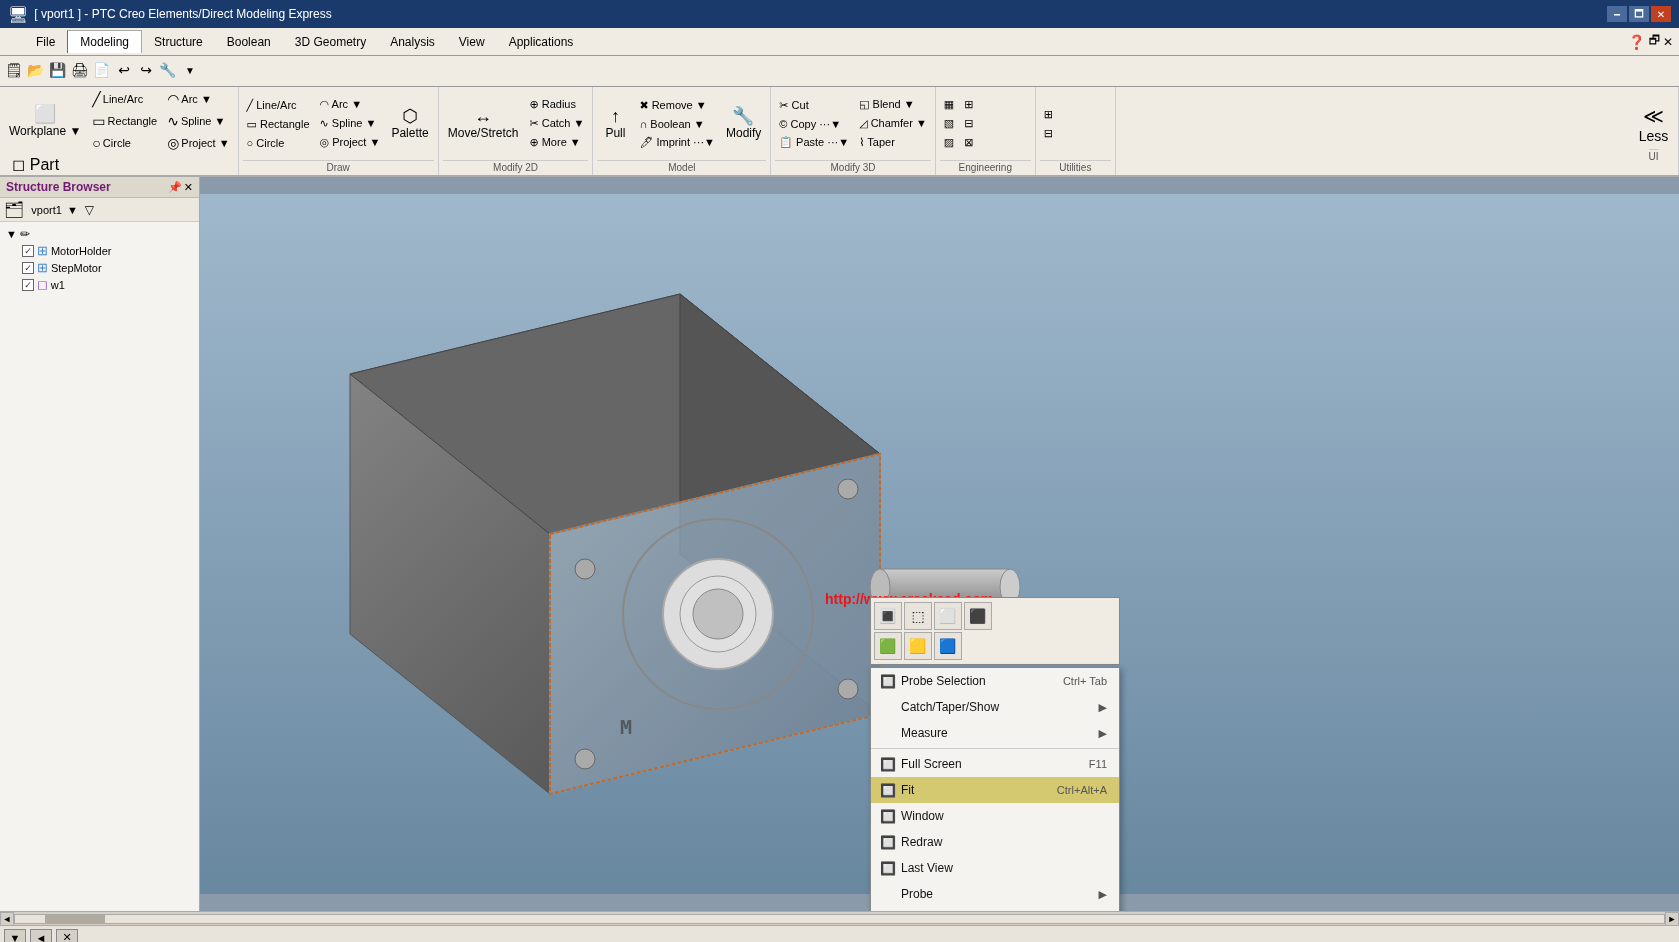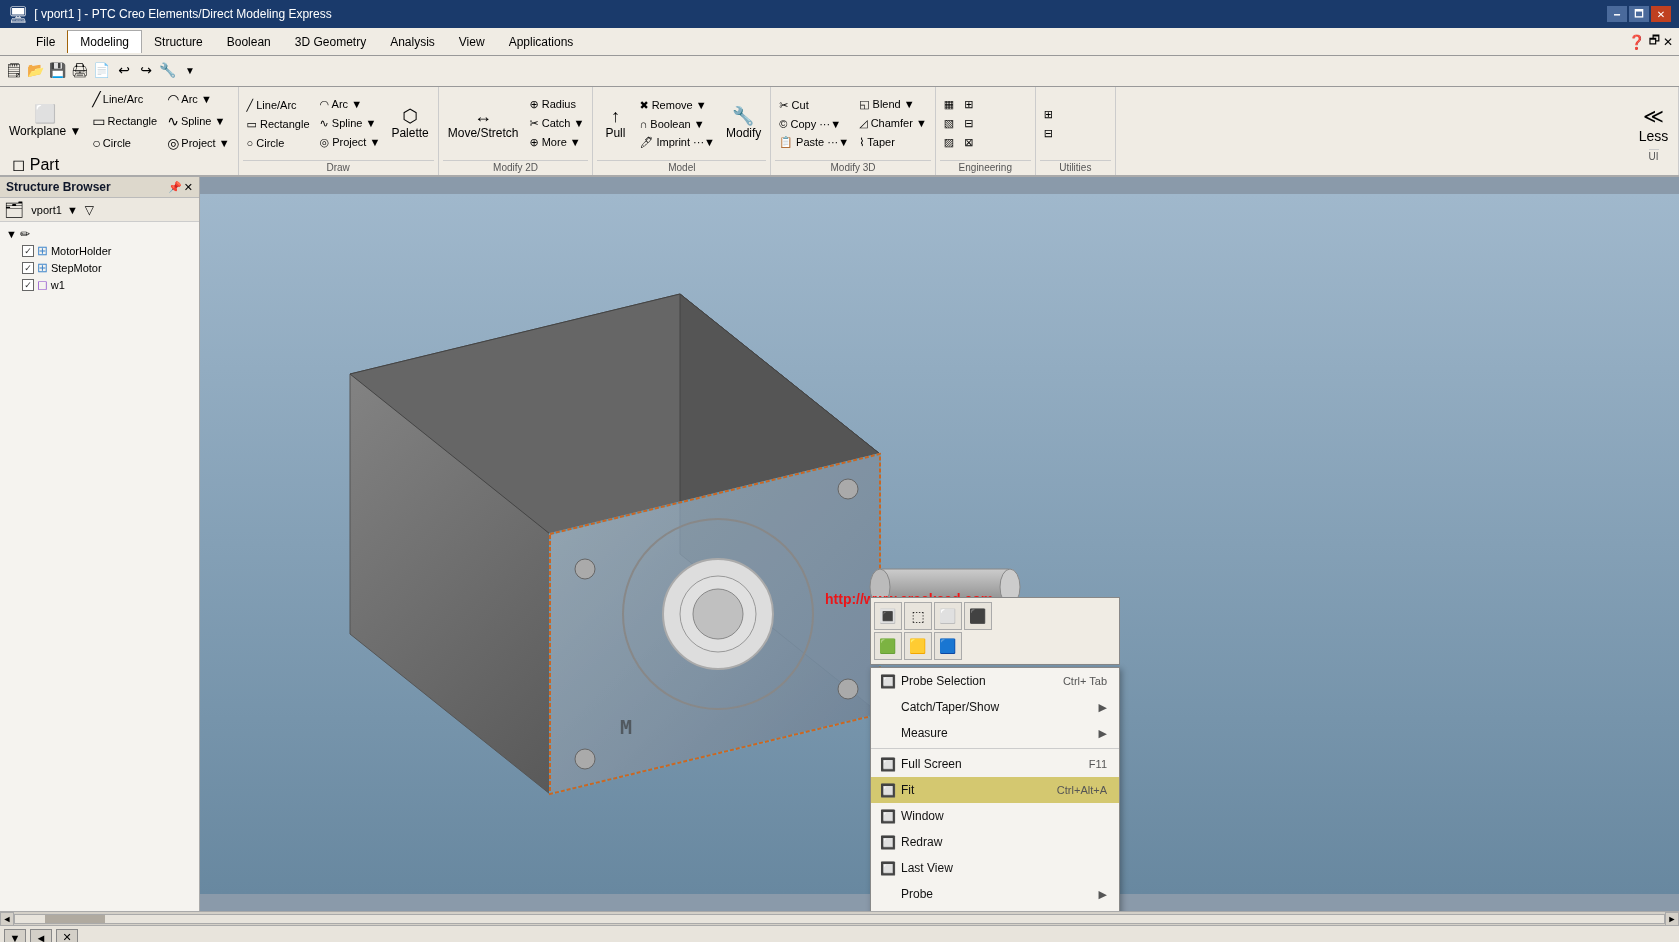--- a/index.html
+++ b/index.html
@@ -27,21 +27,21 @@
     .ribbon-btn .label { font-size: 12px; margin-top: 1px; }
     .ribbon-btn-sm { display: flex; align-items: center; gap: 2px; padding: 1px 3px; cursor: pointer; border: 1px solid transparent; font-size: 11px; white-space: nowrap; }
     .ribbon-btn-sm .icon { font-size: 14px; }
 
     
     #main-area { display: flex; height: calc(942px - 28px - 28px - 90px - 20px - 24px - 28px); }
 
     
     #structure-browser { width: 200px; background: #f5f3ef; border-right: 1px solid #aaa; display: flex; flex-direction: column; }
     #sb-header { display: flex; align-items: center; justify-content: space-between; padding: 3px 6px; background: #ddd8cc; border-bottom: 1px solid #bbb; }
-    #sb-title { font-size: 12px; font-weight: bold; color: #0f172a; }
+    #sb-title { font-size: 12px; font-weight: bold; color: #701a75; }
     #sb-controls { display: flex; gap: 2px; }
     #sb-controls span { cursor: pointer; font-size: 12px; }
     #sb-toolbar { display: flex; align-items: center; padding: 2px 4px; gap: 3px; background: #ece8e0; border-bottom: 1px solid #ccc; }
     #sb-content { flex: 1; overflow: auto; padding: 4px; }
     .sb-item { display: flex; align-items: center; gap: 3px; padding: 1px 2px; cursor: pointer; font-size: 11px; }
     .checkbox { width: 12px; height: 12px; border: 1px solid #666; display: inline-flex; align-items: center; justify-content: center; font-size: 9px; background: white; }
     .checked::after { content: '✓'; color: #333; }
 
     
     #viewport { flex: 1; background: #8a9aaa; position: relative; overflow: hidden; }

